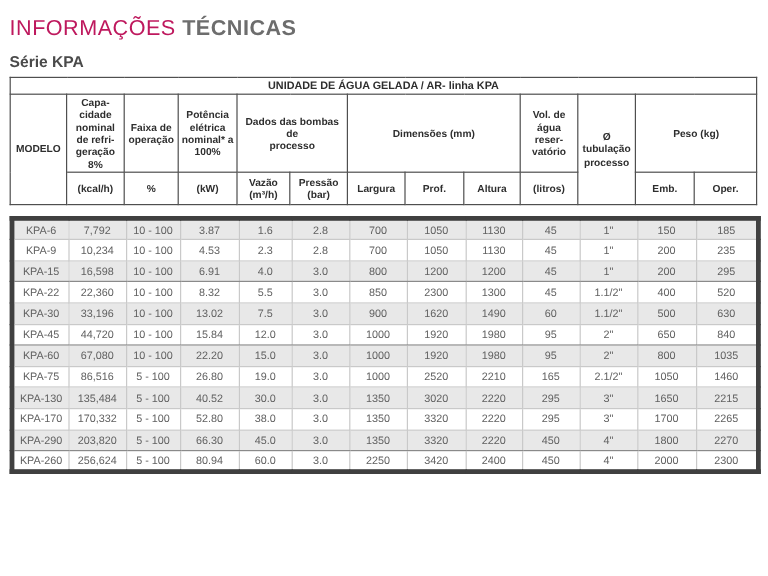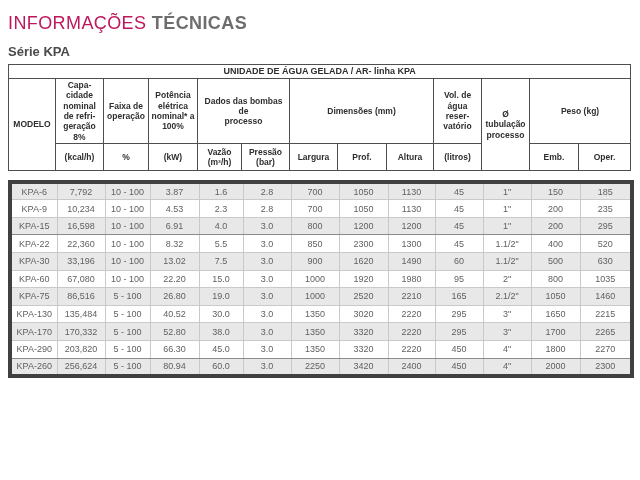--- a/index.html
+++ b/index.html
@@ -256,20 +256,35 @@
           <td>7.5</td>
           <td>3.0</td>
           <td>900</td>
           <td>1620</td>
           <td>1490</td>
           <td>60</td>
           <td>1.1/2"</td>
           <td>500</td>
           <td>630</td>
         </tr>
+        <tr class="group-end">
+          <td>KPA-45</td>
+          <td>44,720</td>
+          <td>10 - 100</td>
+          <td>15.84</td>
+          <td>12.0</td>
+          <td>3.0</td>
+          <td>1000</td>
+          <td>1920</td>
+          <td>1980</td>
+          <td>95</td>
+          <td>2"</td>
+          <td>650</td>
+          <td>840</td>
+        </tr>
         <tr>
           <td>KPA-60</td>
           <td>67,080</td>
           <td>10 - 100</td>
           <td>22.20</td>
           <td>15.0</td>
           <td>3.0</td>
           <td>1000</td>
           <td>1920</td>
           <td>1980</td>

